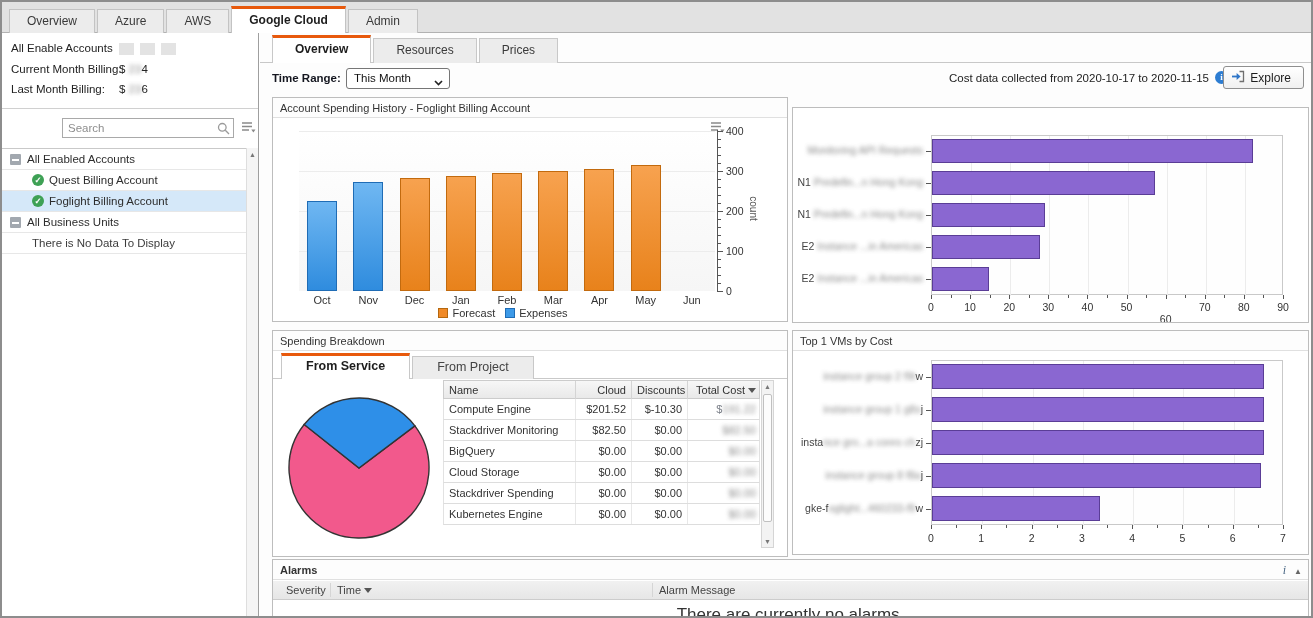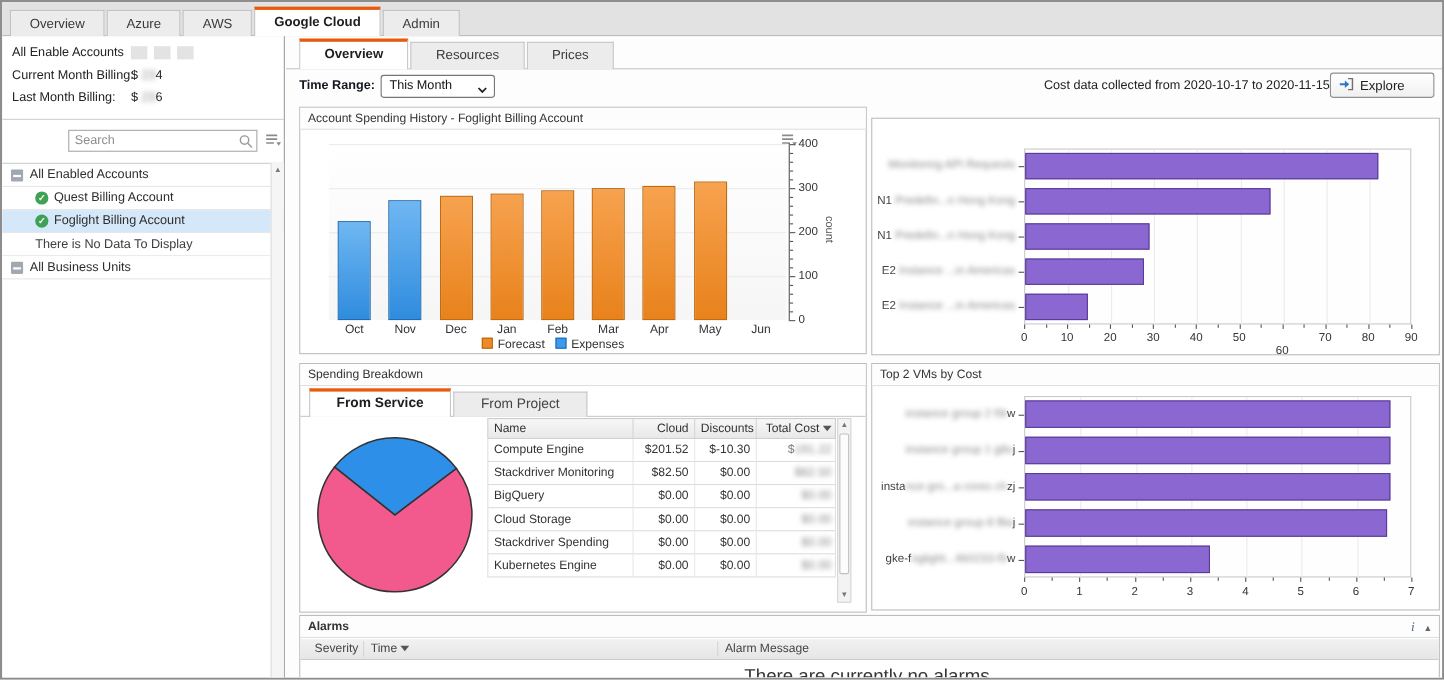--- a/index.html
+++ b/index.html
@@ -41,21 +41,21 @@
   #main-tabstrip { position:absolute; left:0; top:0; right:0; height:30px; border-bottom:1px solid #c8c8c8; }
   #main-tabs { position:absolute; left:12px; bottom:-1px; display:flex; align-items:flex-end; }
   .mtab { height:25px; line-height:23px; padding:0 22px; background:#ececec; border:1px solid #c8c8c8; border-bottom:none; margin-right:2px; font-size:12px; color:#3a3a3a; cursor:default; }
   .mtab.active { height:28px; line-height:23px; background:#fff; border-top:3px solid #e8590c; font-weight:bold; color:#1d1d1d; }
   #time-range-label { position:absolute; left:12px; top:39px; font-weight:bold; font-size:11.5px; color:#14161f; }
   #time-range-select { position:absolute; left:86px; top:35px; width:104px; height:21px; border:1px solid #767676; border-radius:3px; background:#fff; cursor:pointer; }
   #time-range-select .val { position:absolute; left:7px; top:3px; font-size:11.5px; color:#111; }
   #time-range-select .chev { position:absolute; right:6px; top:7px; }
   #cost-note { position:absolute; right:102px; top:39px; font-size:11.5px; color:#222; }
   #info-icon { position:absolute; right:83px; top:38px; width:13px; height:13px; border-radius:50%; background:#2d7dd2; color:#fff; font-size:9px; font-weight:bold; text-align:center; line-height:13px; font-family:"Liberation Serif",serif; cursor:pointer; }
-  #explore-btn { position:absolute; right:7px; top:33px; height:23px; padding:0 26px 0 7px; border:1px solid #8f8f8f; border-radius:3px; background:linear-gradient(#fff,#f0f0f0); display:flex; align-items:center; gap:5px; cursor:pointer; font-size:12px; color:#1d1d1d; }
+  #explore-btn { position:absolute; right:7px; top:33px; height:23px; padding:0 12px 0 7px; border:1px solid #8f8f8f; border-radius:3px; background:linear-gradient(#fff,#f0f0f0); display:flex; align-items:center; gap:5px; cursor:pointer; font-size:12px; color:#1d1d1d; }
 
   
   .panel { position:absolute; border:1px solid #bdbdbd; background:#fff; }
   .panel-title { position:absolute; left:0; right:0; top:0; height:20px; line-height:20px; padding-left:7px; font-size:11px; color:#333; background:#fdfdfd; border-bottom:1px solid #e0e0e0; }
   .panel-body { position:absolute; left:0; right:0; top:21px; bottom:0; overflow:hidden; }
   #p-history { left:12px; top:64px; width:516px; height:225px; }
   #p-resources { left:532px; top:74px; width:517px; height:216px; }
   #p-breakdown { left:12px; top:297px; width:516px; height:227px; }
   #p-vms { left:532px; top:297px; width:517px; height:225px; }
   #p-alarms { left:12px; top:526px; width:1037px; height:62px; }
@@ -164,25 +164,25 @@
         </div>
         <div class="tree-row">
           <span class="check-icon"></span>
           <span class="lbl-account">Quest Billing Account</span>
         </div>
         <div class="tree-row selected">
           <span class="check-icon"></span>
           <span class="lbl-account">Foglight Billing Account</span>
         </div>
         <div class="tree-row">
-          <span class="lbl-empty">There is No Data To Display</span>
-        </div>
-        <div class="tree-row">
           <span class="minus-icon"></span>
           <span class="lbl-group">All Business Units</span>
+        </div>
+        <div class="tree-row">
+          <span class="lbl-empty">There is No Data To Display</span>
         </div>
       </div>
     <div id="tree-scroll">
         <span class="scroll-arrow" style="margin-top:3px;">▲</span>
       </div>
   </div>
 
   <div id="main">
     <div id="main-tabstrip">
       <div id="main-tabs">
@@ -400,21 +400,21 @@
         </div>
         <div id="bd-scroll">
           <span class="scroll-arrow" style="margin-top:2px;">▲</span>
           <div id="bd-thumb"></div>
           <span class="scroll-arrow" style="position:absolute; bottom:2px; left:0; right:0;">▼</span>
         </div>
       </div>
     </div>
 
     <div class="panel" id="p-vms">
-      <div class="panel-title">Top 2 VMs by Cost</div>
+      <div class="panel-title">Top 1 VMs by Cost</div>
       <div class="panel-body" id="vms-body">
           <div class="hplot" style="left: 138px; top: 8px; width: 352px; height: 165px;">
             <div class="gridline-v" style="left: 50.2857px; top: 0px; height: 165px;"></div>
             <div class="gridline-v" style="left: 100.571px; top: 0px; height: 165px;"></div>
             <div class="gridline-v" style="left: 150.857px; top: 0px; height: 165px;"></div>
             <div class="gridline-v" style="left: 201.143px; top: 0px; height: 165px;"></div>
             <div class="gridline-v" style="left: 251.429px; top: 0px; height: 165px;"></div>
             <div class="gridline-v" style="left: 301.714px; top: 0px; height: 165px;"></div>
           </div>
           <div class="xtick-mark" style="left: 138px; top: 173px;"></div>

